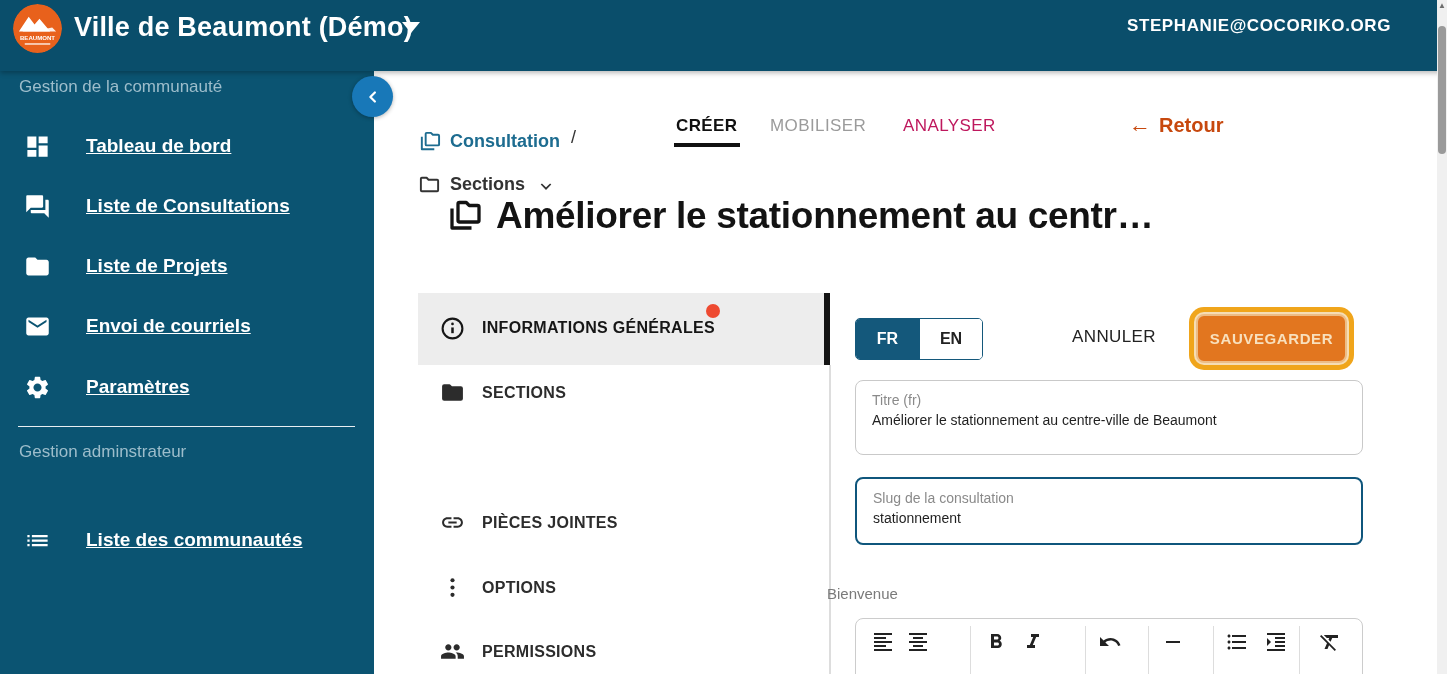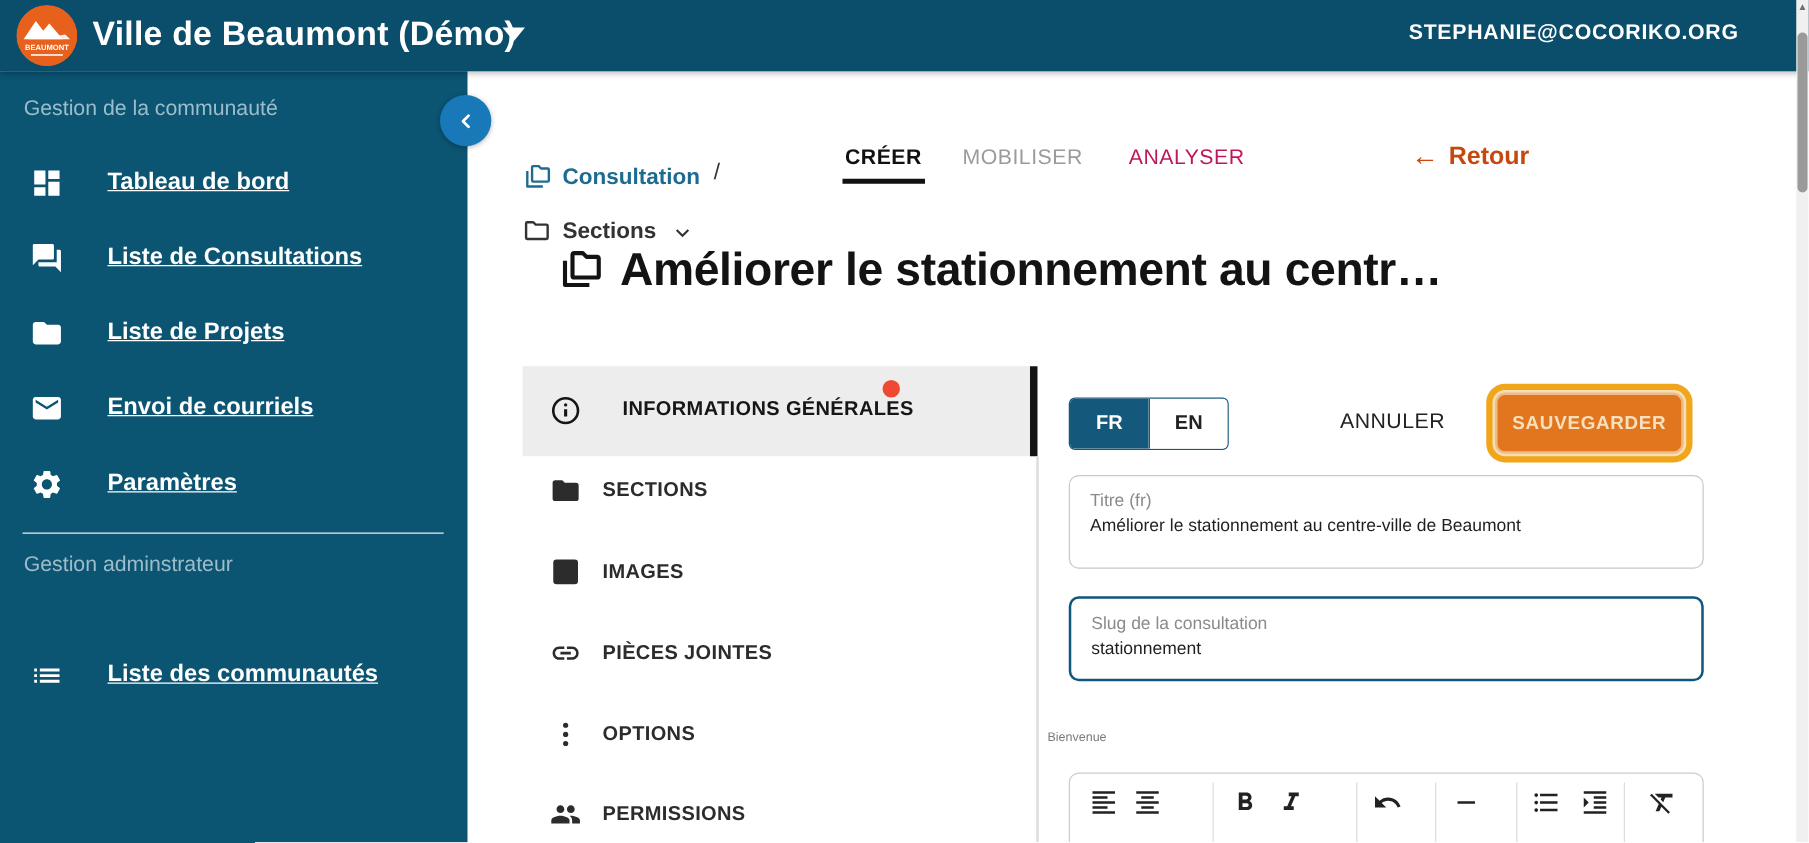--- a/index.html
+++ b/index.html
@@ -1,21 +1,21 @@
 <!DOCTYPE html>
 <html><head>
 <meta charset="utf-8">
 <style>
   * { margin:0; padding:0; box-sizing:border-box; }
   html,body { width:1447px; height:674px; overflow:hidden; background:#fff;
               font-family:"Liberation Sans", sans-serif; }
   .stage { position:relative; width:1447px; height:674px; overflow:hidden; background:#fff; }
 
   
-  .topbar { position:absolute; left:0; top:0; width:1447px; height:57px; background:#0a4e6b;
+  .topbar { position:absolute; left:0; top:0; width:1447px; height:71px; background:#0a4e6b;
             display:flex; align-items:center; z-index:30; box-shadow:0 2px 5px rgba(0,0,0,.28); }
   .logo { position:absolute; left:13px; top:4px; width:49px; height:49px; border-radius:50%; overflow:hidden; }
   .community-name { position:absolute; left:74px; top:12px; color:#fff; font-size:27px; font-weight:600; letter-spacing:.2px; }
   .community-caret { position:absolute; left:402px; top:22px; width:0; height:0;
                      border-left:9px solid transparent; border-right:9px solid transparent; border-top:11px solid #fff; }
   .user-email { position:absolute; right:56px; top:16px; color:#fff; font-size:17px; font-weight:600; letter-spacing:.6px; }
 
   
   .scrollbar { position:absolute; right:0; top:0; width:10px; height:674px; background:#f0f0f0; z-index:40; }
   .scroll-arrow { position:absolute; top:0px; left:0; width:10px; text-align:center; font-size:8px; color:#6e6e6e; line-height:12px; }
@@ -55,21 +55,21 @@
                  border:none; border-radius:4px; font-size:15px; font-weight:700; letter-spacing:.5px;
                  font-family:"Liberation Sans",sans-serif; box-shadow:0 2px 5px rgba(0,0,0,.35); cursor:pointer; }
 
   .page-title { position:absolute; left:72px; top:138px; display:flex; align-items:center; gap:14px; color:#131313; }
   .page-title svg { width:36px; height:36px; flex:0 0 auto; }
   .page-title h1 { font-size:37px; font-weight:800; letter-spacing:-.3px; white-space:nowrap; }
 
   
   .stab-active { position:absolute; left:44px; top:236px; width:406px; height:72px; background:#ededed; cursor:pointer; }
   .stab-active svg { position:absolute; left:22px; top:23px; width:25px; height:25px; }
-  .stab-active span { position:absolute; left:64px; top:26px; font-size:16px; font-weight:700; letter-spacing:.3px; color:#161616;margin-left:16px; }
+  .stab-active span { position:absolute; left:64px; top:26px; font-size:16px; font-weight:700; letter-spacing:.3px; color:#161616; }
   .stab-badge { position:absolute; left:288px; top:11px; width:14px; height:14px; border-radius:50%; background:#ee4a31; }
   .stab-bar { position:absolute; left:450px; top:236px; width:6px; height:72px; background:#141414; }
   .stab-line { position:absolute; left:455px; top:308px; width:1.5px; bottom:0; background:#ddd; }
   .stab { position:absolute; left:44px; width:406px; height:40px; cursor:pointer; }
   .stab svg { position:absolute; left:22px; top:7px; width:25px; height:25px; fill:#2c2c2c; }
   .stab span { position:absolute; left:64px; top:11px; font-size:16px; font-weight:600; letter-spacing:.3px; color:#2c2c2c; }
 
   
   .lang-toggle { position:absolute; left:481px; top:261px; height:42px; display:flex; border-radius:5px; overflow:hidden;
                  border:1.5px solid #14587b; }
@@ -82,21 +82,21 @@
               border-radius:8px; color:#f8e0bd; font-size:15px; font-weight:700; letter-spacing:.6px;
               font-family:"Liberation Sans",sans-serif; cursor:pointer;
               box-shadow:0 0 0 2px #f6ddb4, 0 0 0 7px #f0a51b; }
 
   .field { position:absolute; left:481px; width:508px; border-radius:8px; padding:11px 16px 10px; background:#fff; cursor:text; }
   .field-title { top:323px; height:75px; border:1.5px solid #c9c9c9; }
   .field-slug { top:420px; height:68px; border:2.5px solid #0f567c; }
   .field .flabel { font-size:14px; color:#8a8a8a; margin-bottom:4px; }
   .field .fvalue { font-size:14px; color:#1f1f1f; }
 
-  .welcome-label { position:absolute; left:464px; top:528px; font-size:10px; color:#7a7a7a; }
+  .welcome-label { position:absolute; left:453px; top:528px; font-size:15px; color:#7a7a7a; }
 
   .editor { position:absolute; left:481px; top:561px; width:508px; height:150px; border:1.5px solid #ccc; border-radius:8px; background:#fff; }
   .tsep { position:absolute; top:7px; bottom:7px; width:1px; background:#ddd; }
   .ticon { position:absolute; width:24px; height:24px; cursor:pointer; }
   .ticon svg { width:24px; height:24px; fill:#222; }
   .trow1 .ticon { top:11px; }
 </style>
 </head>
 <body>
 
@@ -216,27 +216,20 @@
     </div>
     <div class="stab-bar"></div>
     <div class="stab-line"></div>
 
     <div class="stab" style="top:316px">
       <svg viewBox="0 0 24 24" fill="none" stroke="#2c2c2c" stroke-width="2" stroke-linejoin="round">
         <path d="M3 6a1 1 0 0 1 1-1h5l2 2h9a1 1 0 0 1 1 1v10a1 1 0 0 1-1 1H4a1 1 0 0 1-1-1V6z"></path>
       </svg>
       <span>SECTIONS</span>
     </div>
-    <div class="stab" style="top:381px">
-      <svg viewBox="0 0 24 24" fill="none" stroke="#2c2c2c" stroke-width="2" stroke-linejoin="round">
-        <rect x="3.5" y="3.5" width="17" height="17" rx="1.5"></rect>
-        <path d="M6 16.5l4-5 3 3.5 2-2.5 3 4z" fill="#2c2c2c" stroke="none"></path>
-      </svg>
-      <span>IMAGES</span>
-    </div>
     <div class="stab" style="top:446px">
       <svg viewBox="0 0 24 24">
           <path d="M3.9 12c0-1.71 1.39-3.1 3.1-3.1h4V7H7c-2.76 0-5 2.24-5 5s2.24 5 5 5h4v-1.9H7c-1.71 0-3.1-1.39-3.1-3.1zM8 13h8v-2H8v2zm9-6h-4v1.9h4c1.71 0 3.1 1.39 3.1 3.1s-1.39 3.1-3.1 3.1h-4V17h4c2.76 0 5-2.24 5-5s-2.24-5-5-5z"></path>
         </svg>
       <span>PIÈCES JOINTES</span>
     </div>
     <div class="stab" style="top:511px">
       <svg viewBox="0 0 24 24">
           <circle cx="12" cy="5" r="2"></circle>
           <circle cx="12" cy="12" r="2"></circle>

